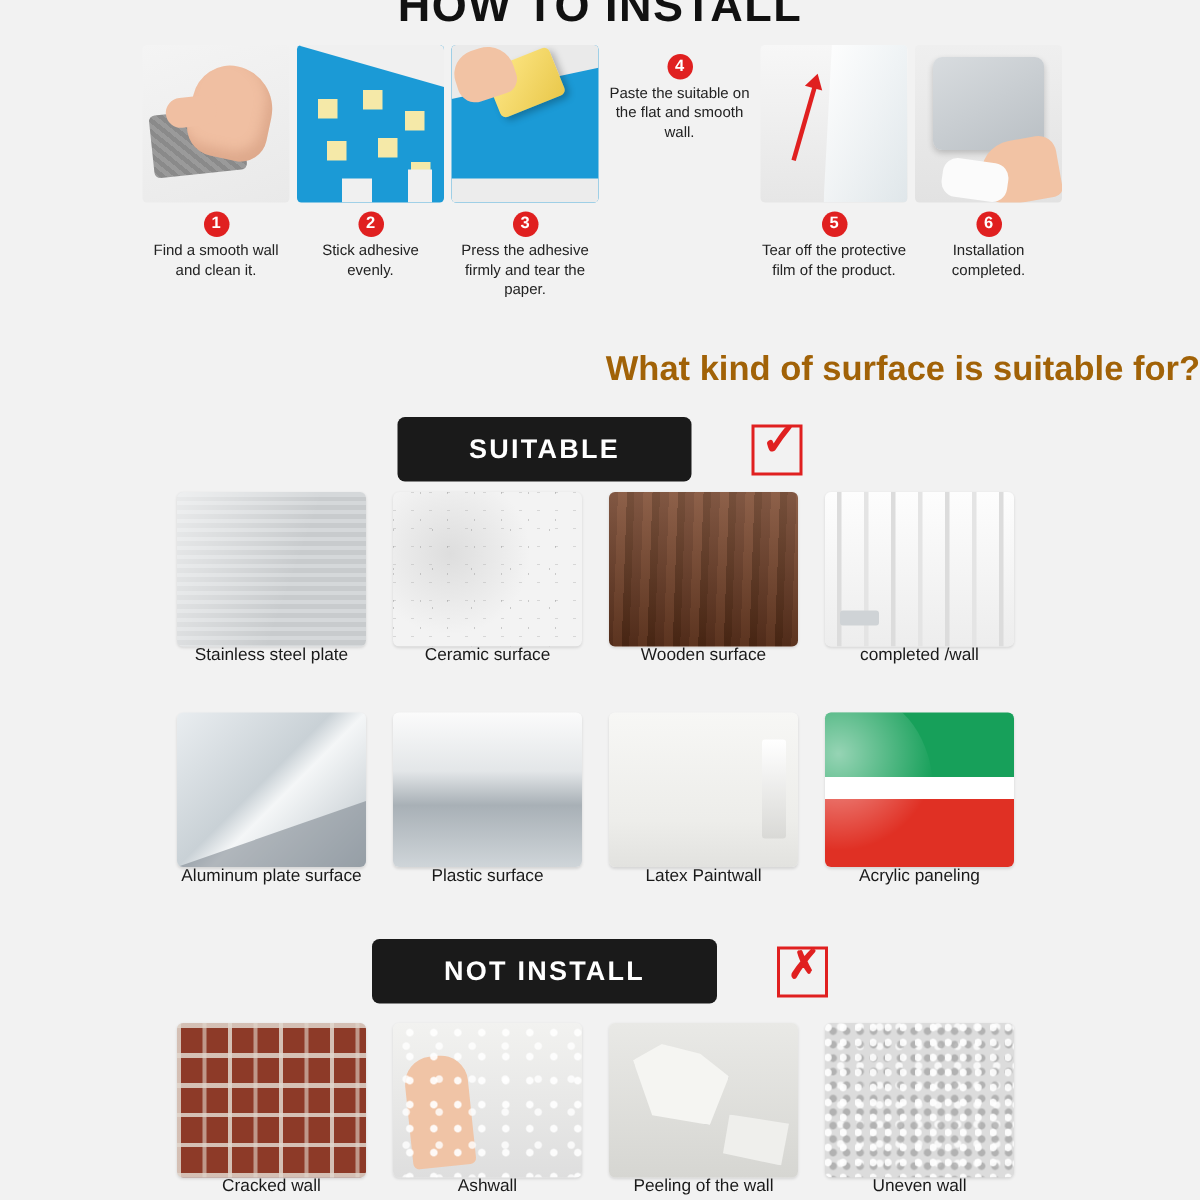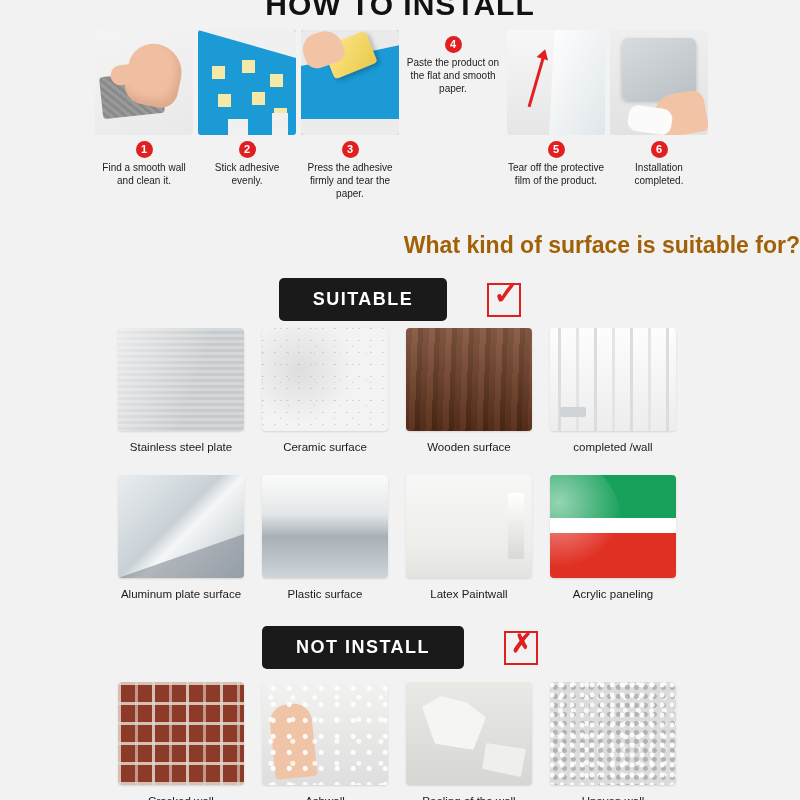--- a/index.html
+++ b/index.html
@@ -190,21 +190,21 @@
     justify-content: center;
     align-items: center;
     gap: 40px;
   }
   .badge {
     background: #1a1a1a;
     color: #fff;
     font-size: 18px;
     font-weight: bold;
     letter-spacing: 1.5px;
-    padding: 11px 34px;
+    padding: 11px 48px;
     border-radius: 5px;
   }
   .mark-box {
     width: 30px; height: 30px; border: 2px solid #e02020; position: relative;
   }
   .mark-box .check {
     position:absolute; left: 4px; top: -6px; color: #e02020; font-size: 30px; font-weight: bold;
     line-height: 30px;
   }
   .mark-box .cross {
@@ -219,21 +219,21 @@
     width: 576px;
     display: flex;
     gap: 18px;
   }
   .cell { width: 126px; }
   .swatch {
     width: 126px; height: 103px; border-radius: 4px; overflow: hidden; position: relative;
     box-shadow: 0 1px 2px rgba(0,0,0,.12);
   }
   .cap {
-    margin-top: 10px; text-align: center; font-size: 11.5px; color: #1a1a1a;
+    text-align: center; font-size: 11.5px; color: #1a1a1a;
   }
 
   
   .s-steel {
     background: repeating-linear-gradient(180deg,#d5d8da 0 3px,#c8cbcd 3px 6px);
   }
   .s-steel:after{content:"";position:absolute;inset:0;background:linear-gradient(110deg,rgba(255,255,255,.6),rgba(255,255,255,0) 60%);}
   .s-ceramic {
     background:#f3f3f3;
     background-image:
@@ -369,21 +369,21 @@
         <div class="peel"></div>
         <div class="hand"></div>
         <div class="bottom-white"></div>
       </div>
       <div class="step-num">3</div>
       <div class="step-cap">Press the adhesive firmly and tear the paper.</div>
     </div>
 
     <div class="step">
       <div class="step-num">4</div>
-      <div class="step-cap">Paste the product on the flat and smooth paper.</div>
+      <div class="step-cap">Paste the suitable on the flat and smooth wall.</div>
     </div>
 
     <div class="step">
       <div class="step-img img5">
         <div class="film"></div>
         <div class="arrow"></div>
       </div>
       <div class="step-num">5</div>
       <div class="step-cap">Tear off the protective film of the product.</div>
     </div>

